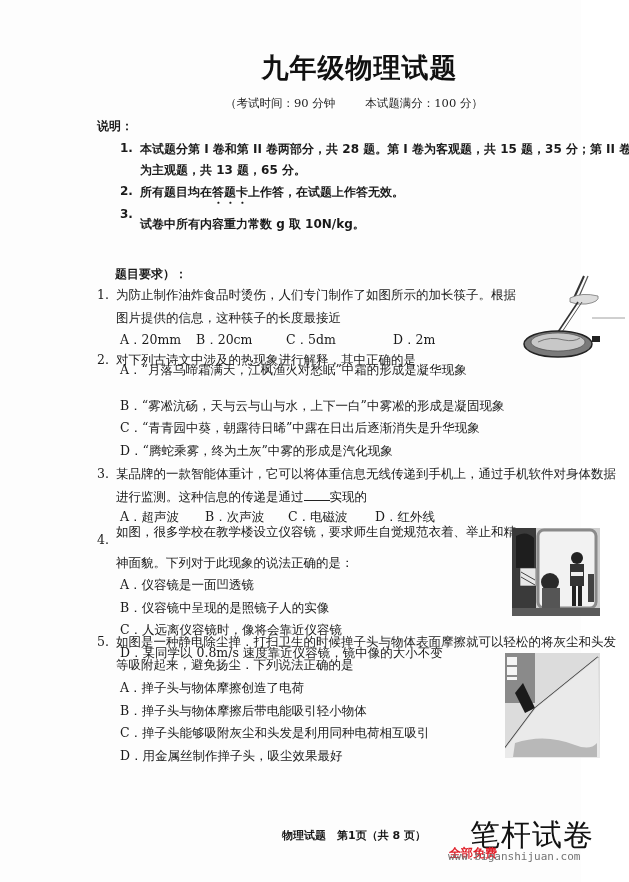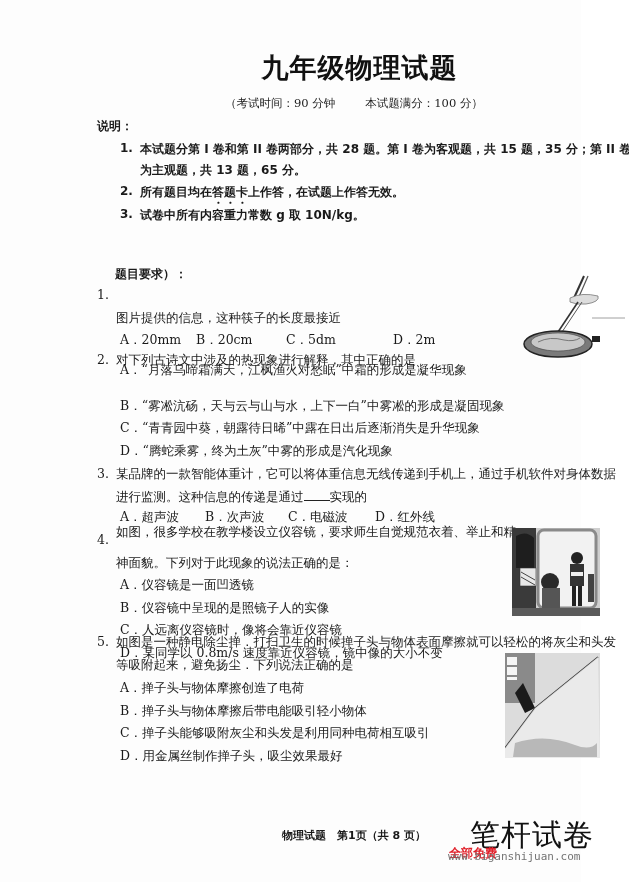--- a/index.html
+++ b/index.html
@@ -42,26 +42,27 @@
   <div class="abs b" style="top:141px;left:120px;">1.</div>
   <div class="abs b" style="top:141px;left:140px;">本试题分第 I 卷和第 II 卷两部分，共 28 题。第 I 卷为客观题，共 15 题，35 分；第 II 卷</div>
   <div class="abs b" style="top:162px;left:140px;">为主观题，共 13 题，65 分。</div>
 
   <div class="abs b" style="top:184px;left:120px;">2.</div>
   <div class="abs b" style="top:184px;left:140px;">
     <span>所有题目均在</span><span class="dotted">答题卡</span><span>上作答，在试题上作答无效。</span>
   </div>
 
   <div class="abs b" style="top:207px;left:120px;">3.</div>
-  <div class="abs b" style="top:207px;left:140px;">试卷中所有内容重力常数 g 取 10N/kg。</div>
+  <div class="abs b" style="top:216px;left:140px;">试卷中所有内容重力常数 g 取 10N/kg。</div>
 
 
   <div class="abs b" style="top:266px;left:115px;">题目要求）：</div>
 
   <div class="abs t" style="top:287px;left:97px;">1.</div>
+  <div class="abs t" style="top:287px;left:116px;">为防止制作油炸食品时烫伤，人们专门制作了如图所示的加长筷子。根据</div>
   <div class="abs t" style="top:310px;left:116px;">图片提供的信息，这种筷子的长度最接近</div>
   <div class="abs opt" style="top:332px;left:120px;">A．20mm</div>
   <div class="abs opt" style="top:332px;left:196px;">B．20cm</div>
   <div class="abs opt" style="top:332px;left:286px;">C．5dm</div>
   <div class="abs opt" style="top:332px;left:393px;">D．2m</div>
 
   <svg class="fig" style="left:520px;top:272px;" width="105" height="88" viewBox="0 0 105 88">
     <line x1="64" y1="4" x2="54" y2="26" stroke="#333" stroke-width="2"></line>
     <line x1="68" y1="4" x2="58" y2="27" stroke="#555" stroke-width="1.2"></line>
     <path d="M50 26 Q62 20 78 24 Q80 30 66 32 Q56 33 50 30 Z" fill="#ddd" stroke="#777" stroke-width="0.8"></path>

